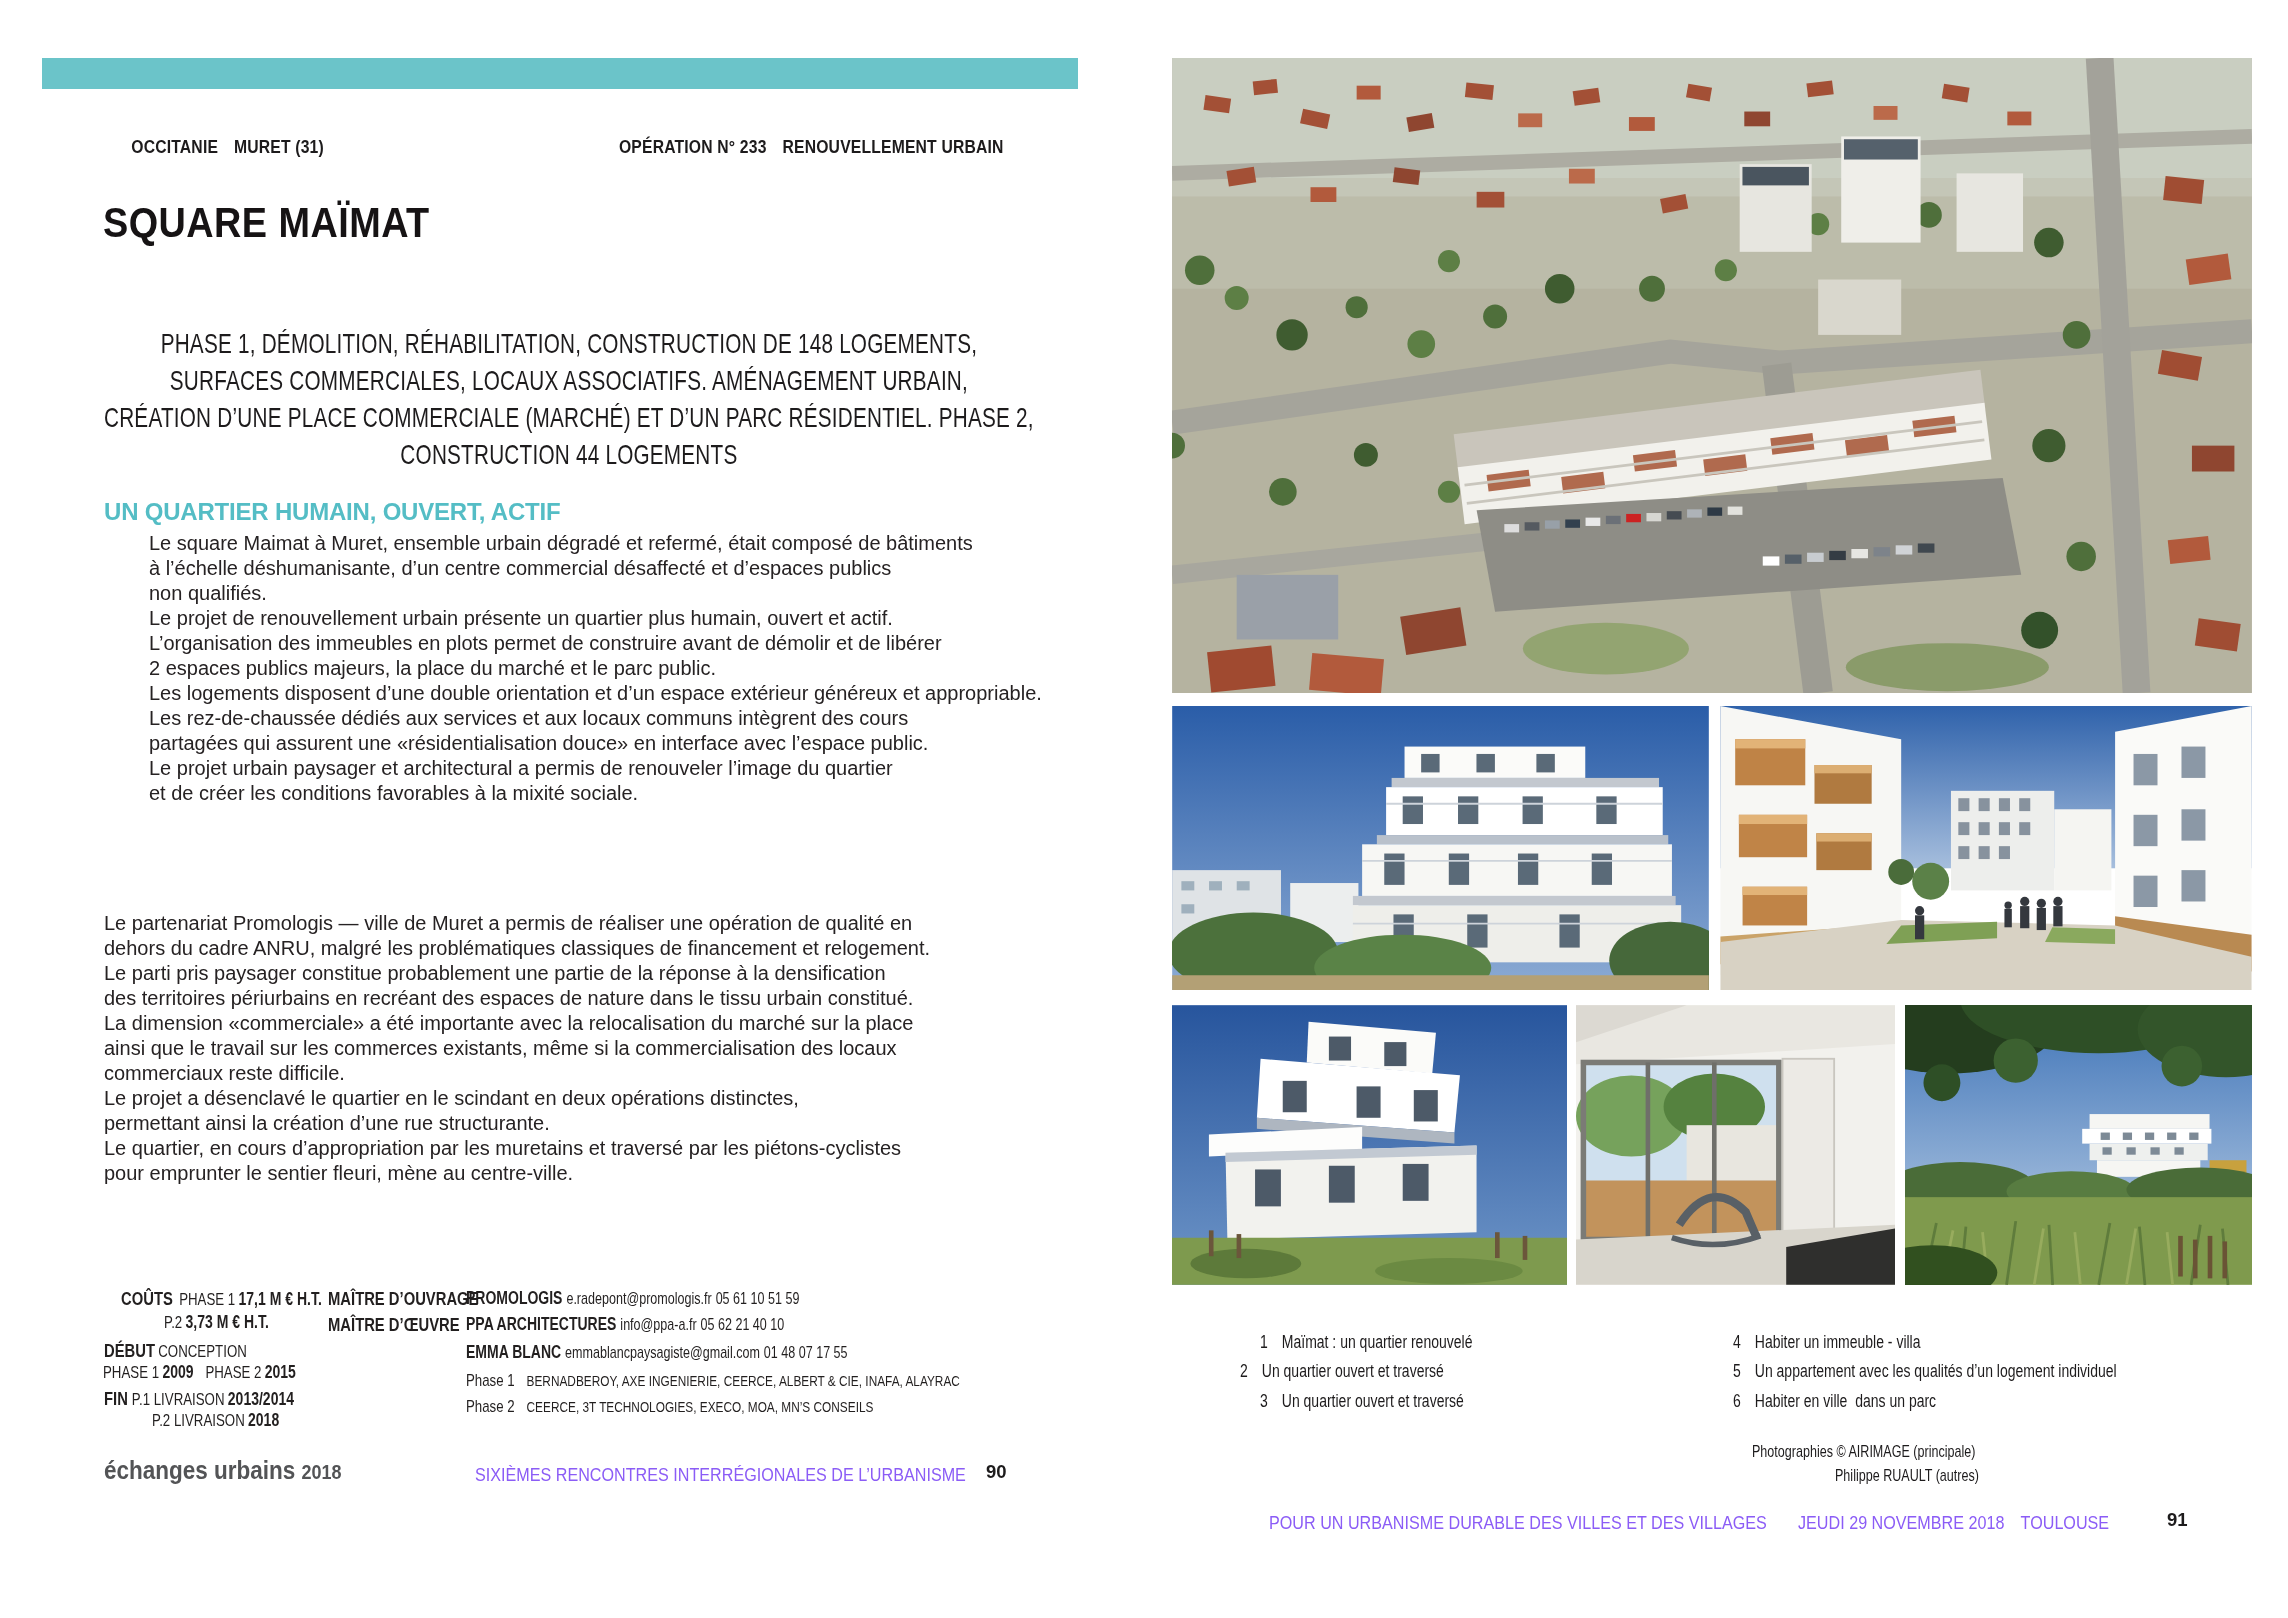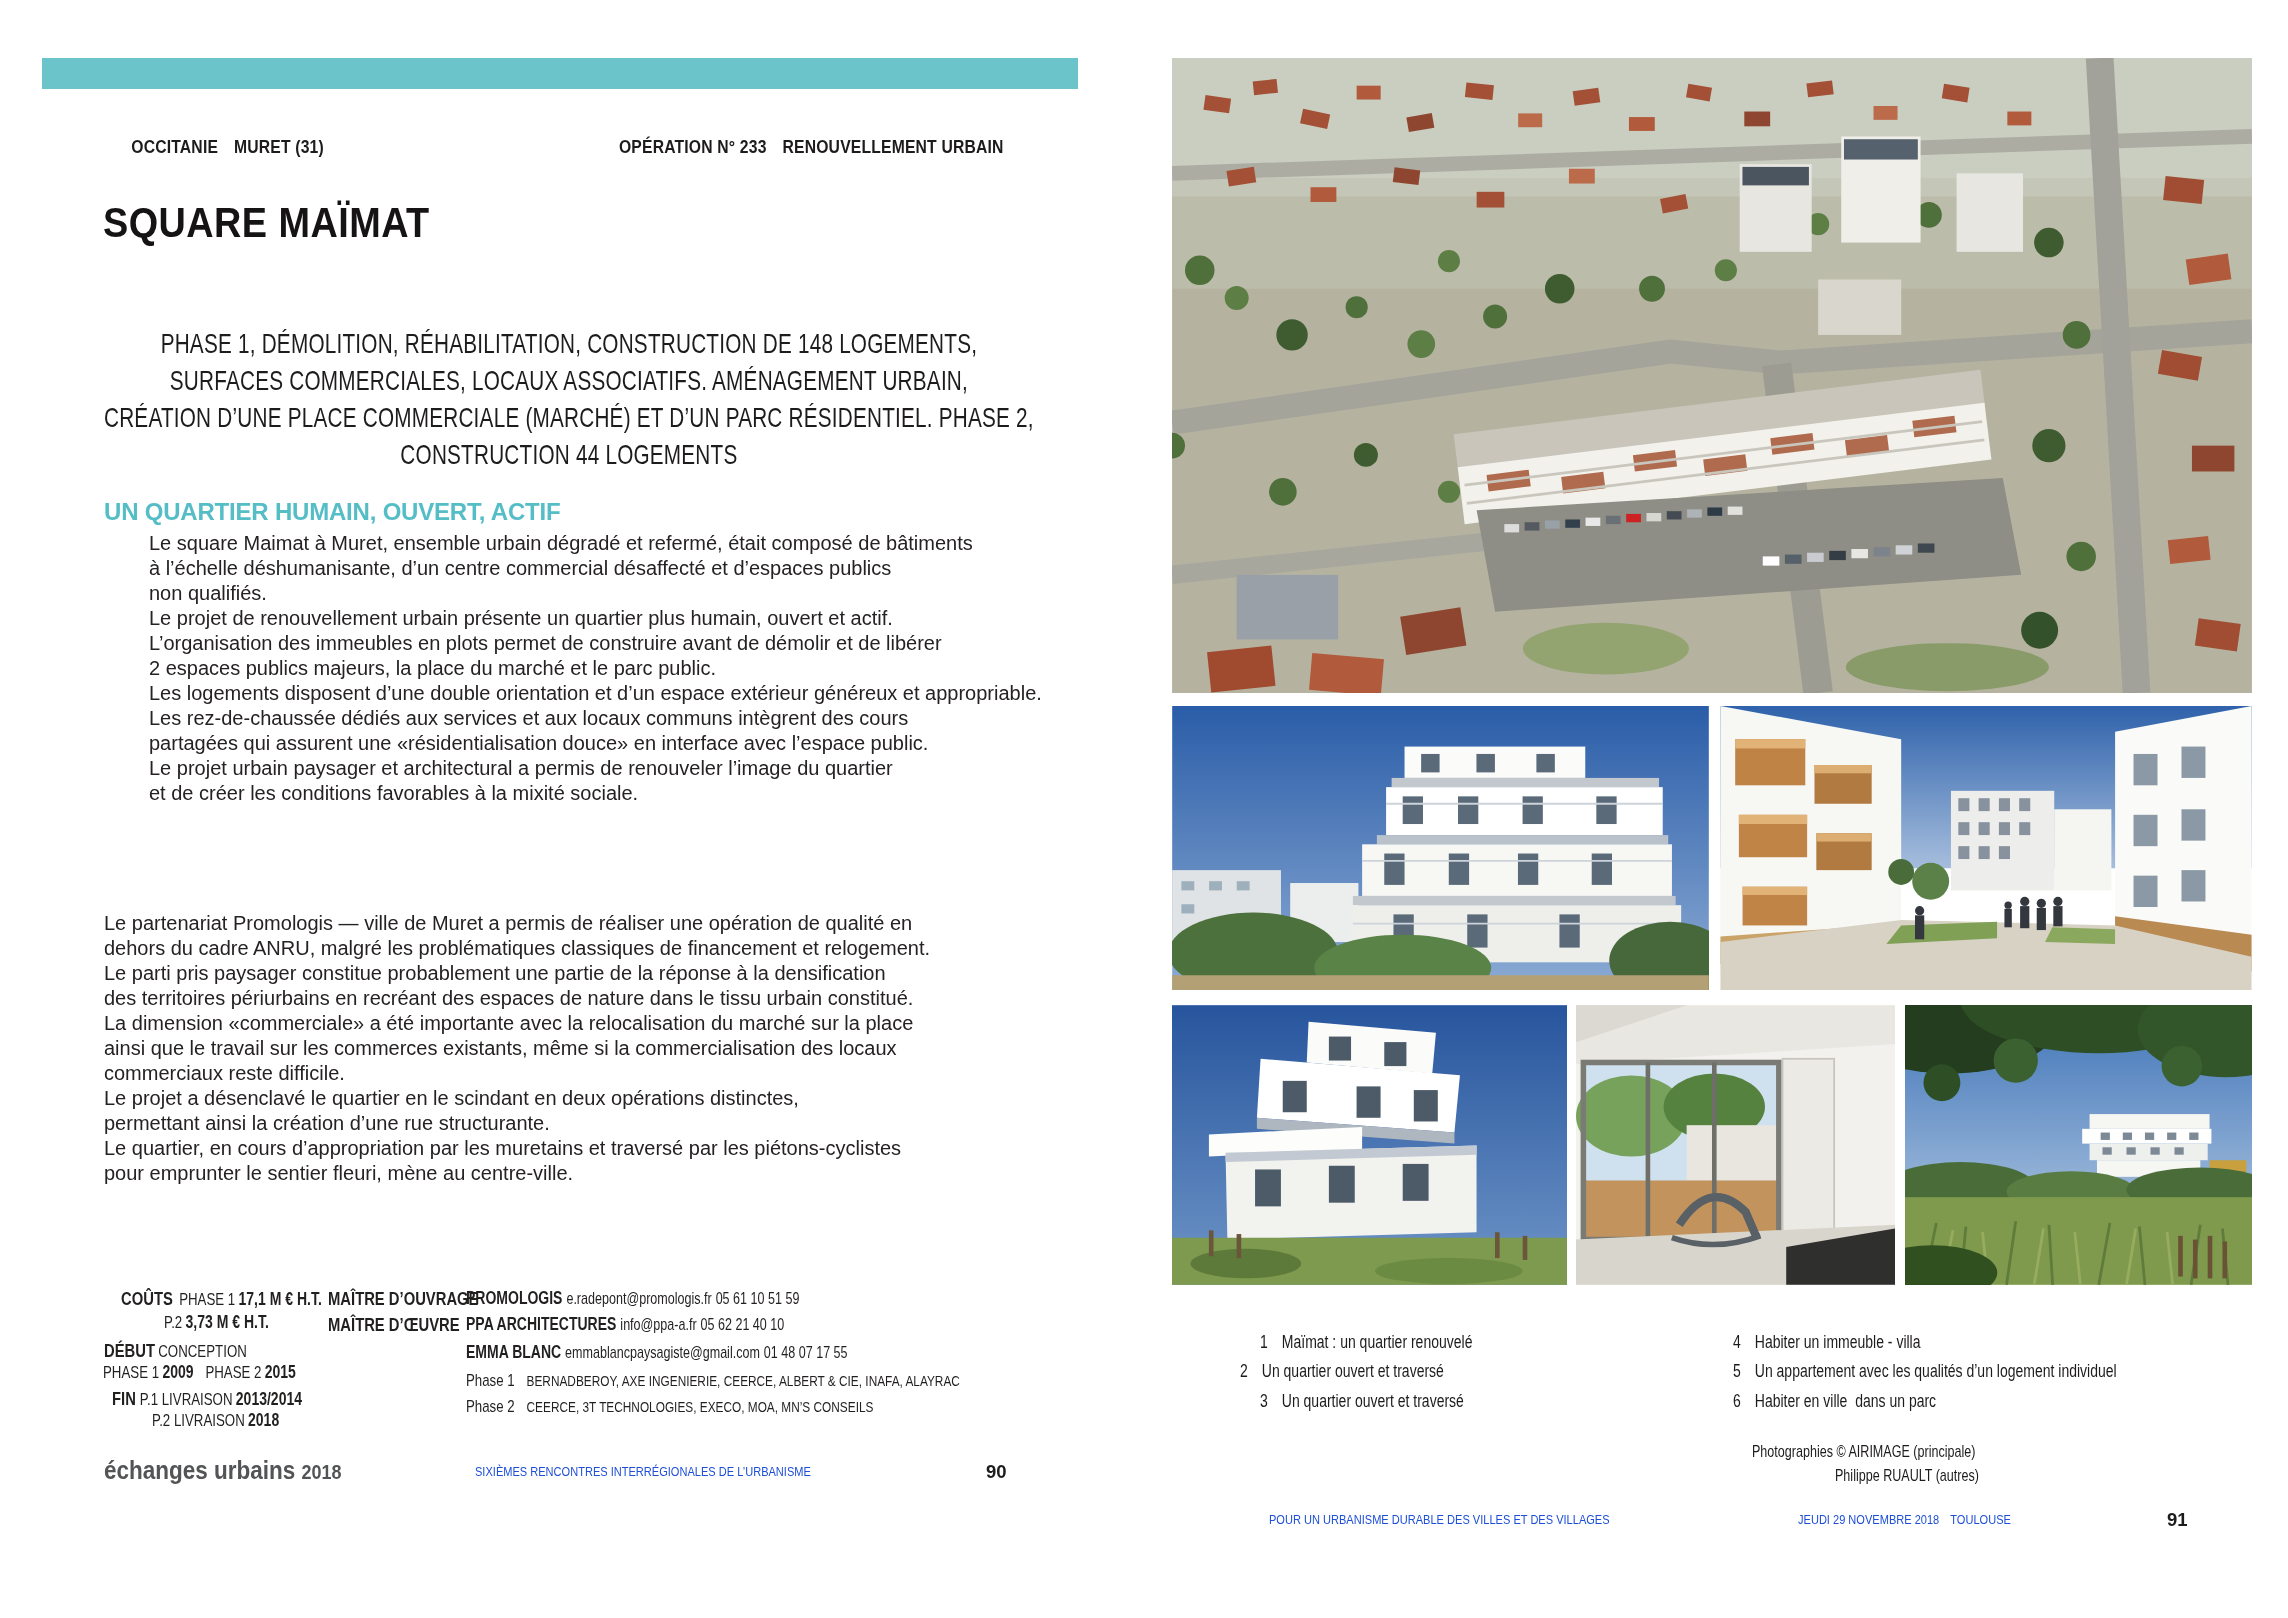--- a/index.html
+++ b/index.html
@@ -21,21 +21,21 @@
   .intro{left:104px;top:325px;font-size:28px;line-height:37px;font-weight:400;
          color:#1d1b1c;white-space:pre-line;letter-spacing:0.3px;}
   .h2{font-size:24px;font-weight:bold;letter-spacing:-0.2px;}
   .body{font-size:20px;line-height:25px;white-space:pre-line;color:#262223;}
   .info-lab{font-weight:bold;font-size:18.5px;}
   .info-sub{font-size:16.6px;}
   .info-val{font-weight:bold;font-size:17.5px;}
   .info-name{font-weight:bold;font-size:17.5px;}
   .info-mail{font-size:15.7px;}
   .team{font-size:14.8px;}
-  .foot-gray{color:#1d4ed8;font-size:13px;}
+  .foot-gray{color:#8b5cf6;font-size:19px;}
   .pageno{font-weight:bold;font-size:18.5px;color:#1d1b1c;}
   .logo{font-weight:bold;color:#535456;}
   
   .cap{font-size:17.5px;color:#1d1b1c;}
   .credits{font-size:15.7px;color:#1d1b1c;}
   figure{margin:0;padding:0;position:absolute;}
   figure svg{display:block;}
 </style>
 </head>
 <body>
@@ -98,21 +98,21 @@
   </div>
   <div class="abs" style="left:164px;top:1312px;">
     <span class="cx cx80"><span class="info-sub">P.2</span> <span class="info-val">3,73 M € H.T.</span></span>
   </div>
   <div class="abs" style="left:104px;top:1340px;">
     <span class="cx cx80"><span class="info-lab">DÉBUT</span> <span class="info-sub">CONCEPTION</span></span>
   </div>
   <div class="abs" style="left:103px;top:1362px;">
     <span class="cx cx80"><span class="info-sub">PHASE 1</span> <span class="info-val">2009</span> <span class="info-sub">PHASE 2</span> <span class="info-val">2015</span></span>
   </div>
-  <div class="abs" style="left:104px;top:1388px;margin-left:8px;">
+  <div class="abs" style="left:104px;top:1388px;">
     <span class="cx cx80"><span class="info-lab">FIN</span> <span class="info-sub">P.1 LIVRAISON</span> <span class="info-val">2013/2014</span></span>
   </div>
   <div class="abs" style="left:152px;top:1410px;">
     <span class="cx cx80"><span class="info-sub">P.2 LIVRAISON</span> <span class="info-val">2018</span></span>
   </div>
 
   <div class="abs" style="left:328px;top:1288px;">
     <span class="cx cx80 info-lab">MAÎTRE D’OUVRAGE</span>
   </div>
   <div class="abs" style="left:466px;top:1288px;">

